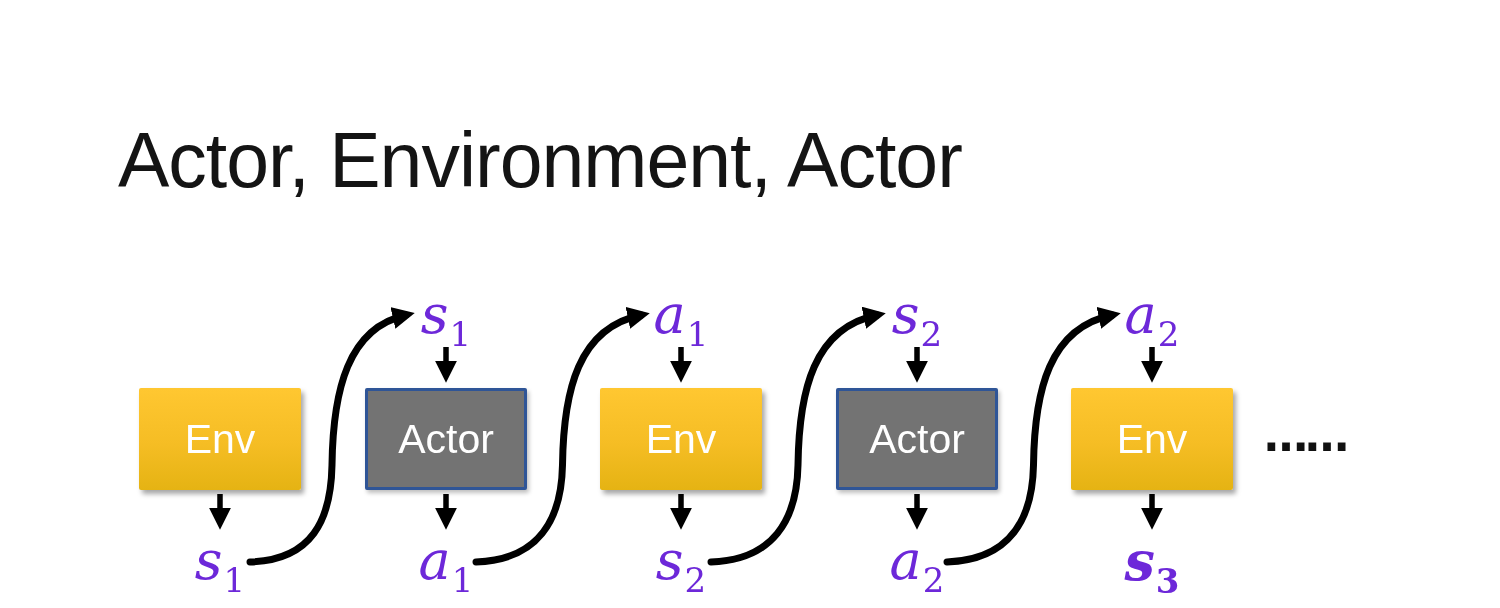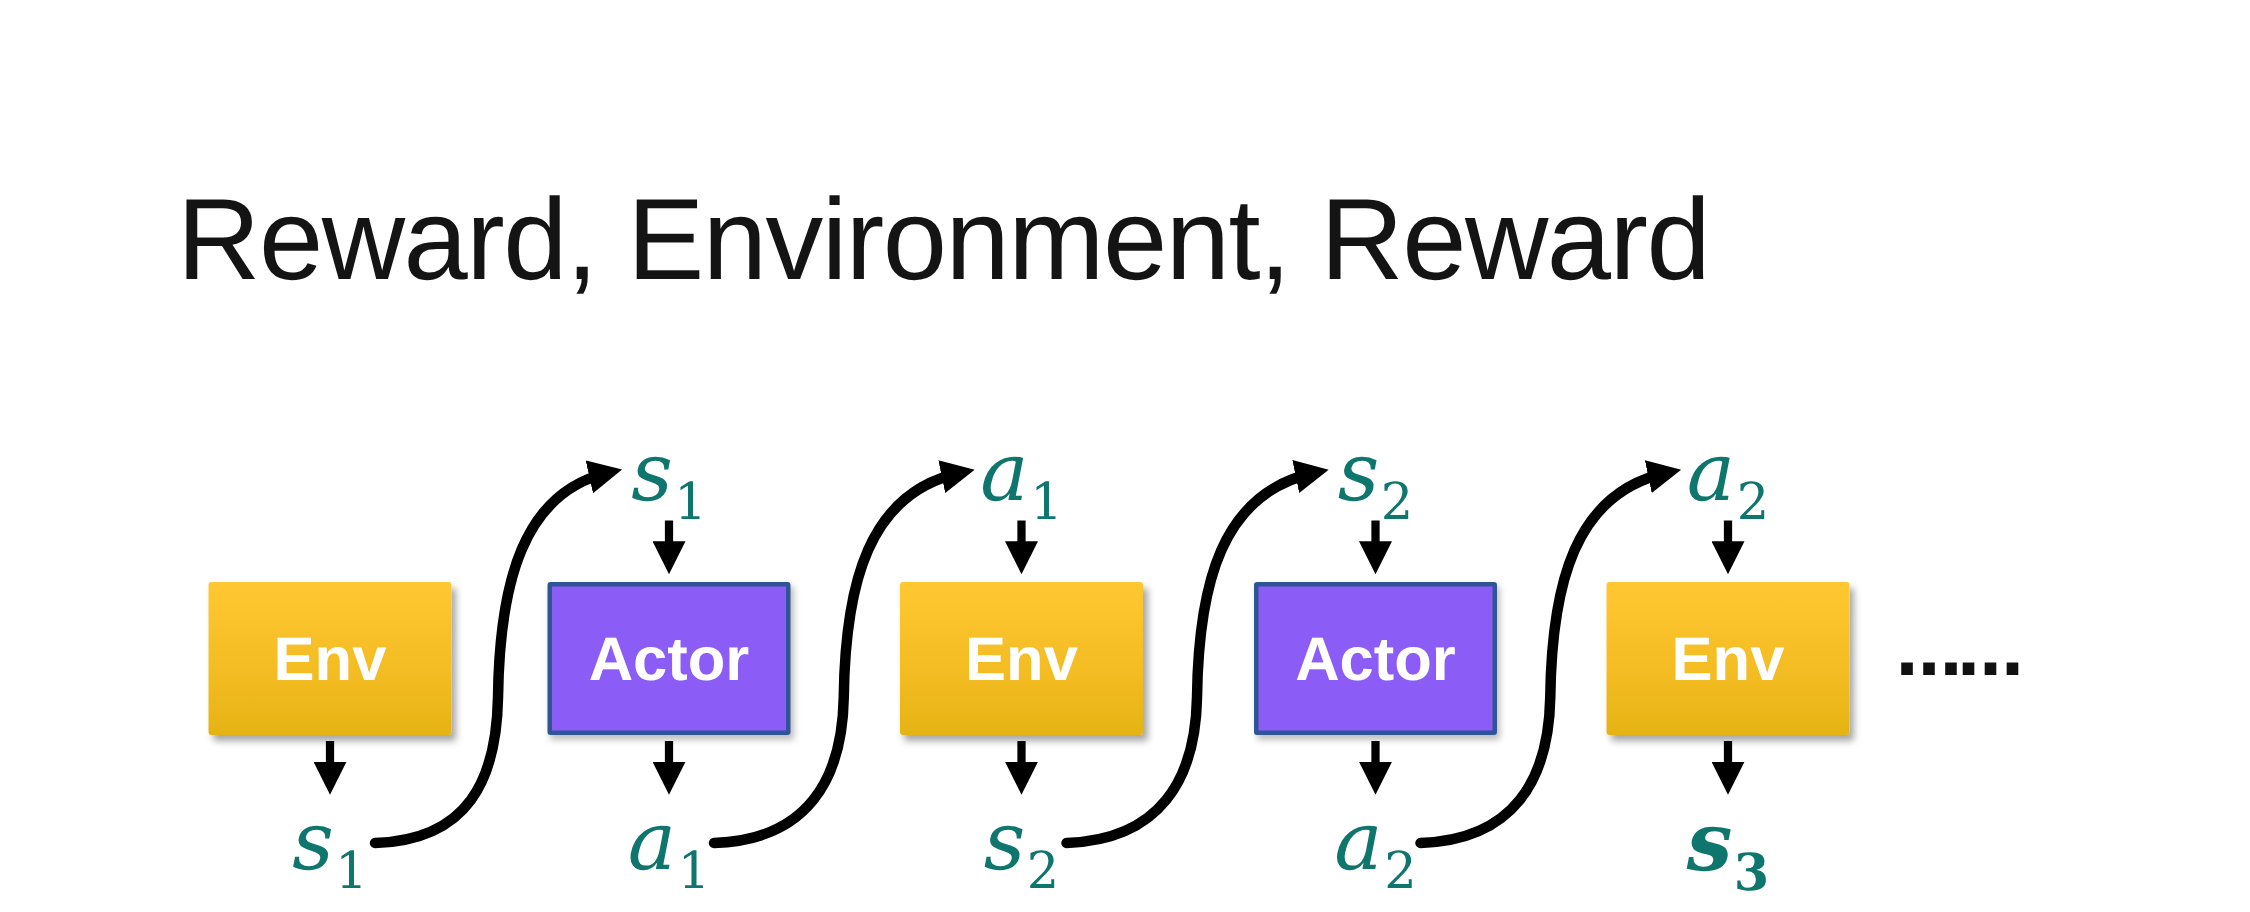--- a/index.html
+++ b/index.html
@@ -9,50 +9,50 @@
   }
   .title {
     position:absolute; left:118px; top:116px; margin:0;
     font-size:77px; font-weight:400; letter-spacing:-1px; color:#141414;
     white-space:nowrap; font-family:"Liberation Sans", sans-serif;
   }
   #wires { position:absolute; left:0; top:0; pointer-events:none; z-index:2; }
   .box {
     position:absolute; top:388px; width:162px; height:102px; z-index:3;
     display:flex; align-items:center; justify-content:center;
-    color:#ffffff; font-size:41px; box-sizing:border-box; border-radius:2px;font-weight:bold;
+    color:#ffffff; font-size:41px; box-sizing:border-box; border-radius:2px;
   }
   .box.env {
     background:linear-gradient(180deg, #FFC731 0%, #F5BD24 55%, #E5B313 100%);
     box-shadow:3px 4px 5px rgba(0,0,0,0.35);
   }
   .box.actor {
-    background:#8b5cf6; border:3px solid #2F5597;
+    background:#737373; border:3px solid #2F5597;
     box-shadow:2px 3px 4px rgba(0,0,0,0.25);
   }
   .mlabel {
     position:absolute; z-index:4; transform:translateX(-50%);
     font-family:"DejaVu Serif", serif; font-style:italic;
-    font-size:54px; line-height:1; color:#0f766e; white-space:nowrap;
+    font-size:54px; line-height:1; color:#6d28d9; white-space:nowrap;
   }
   .mlabel .sub {
     display:inline-block; font-size:34px; font-style:normal;
     transform:translateY(13px); margin-left:1px;
   }
   .ellipsis {
     position:absolute; left:1264px; top:410px; z-index:4;
     font-family:"DejaVu Sans", sans-serif; font-weight:bold;
     font-size:44px; letter-spacing:-3px; color:#111;
   }
 </style>
 </head>
 <body>
 
 <div class="slide">
-  <h1 class="title">Reward, Environment, Reward</h1>
+  <h1 class="title">Actor, Environment, Actor</h1>
 
   <svg id="wires" width="1500" height="608" viewBox="0 0 1500 608">
     <defs>
       <marker id="ah" viewBox="0 0 10 10" refX="6" refY="5" markerWidth="4" markerHeight="4" orient="auto-start-reverse">
         <path d="M 0 0 L 10 5 L 0 10 z" fill="#000"></path>
       </marker>
       <marker id="ahc" viewBox="0 0 10 10" refX="6" refY="5" markerWidth="3.2" markerHeight="3.2" orient="auto-start-reverse">
         <path d="M 0 0 L 10 5 L 0 10 z" fill="#000"></path>
       </marker>
     </defs>

